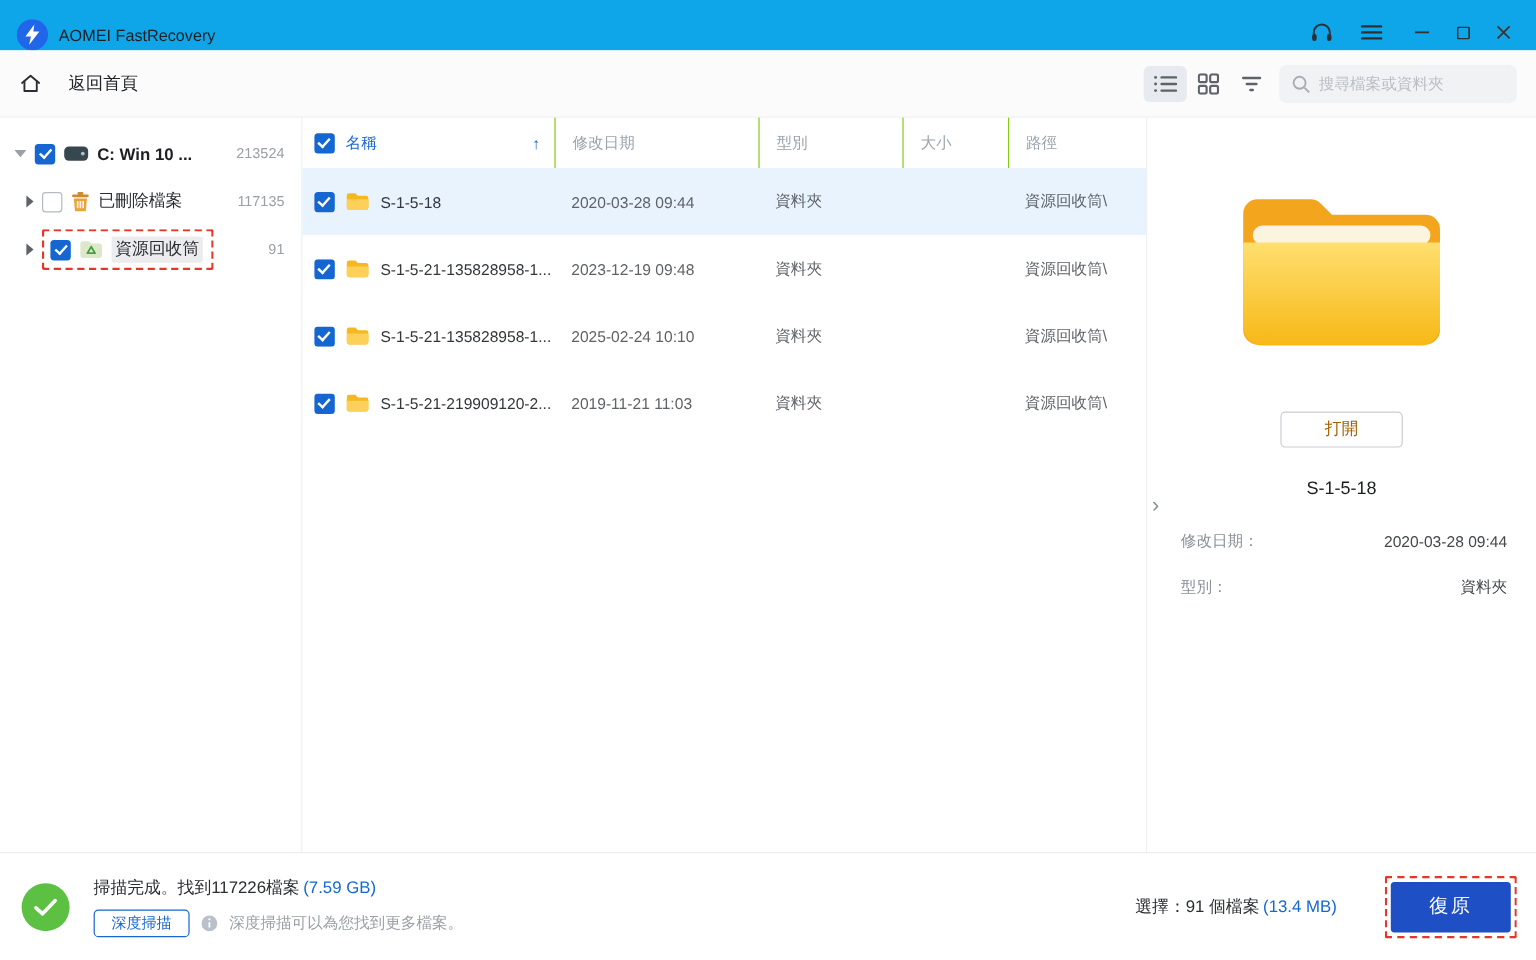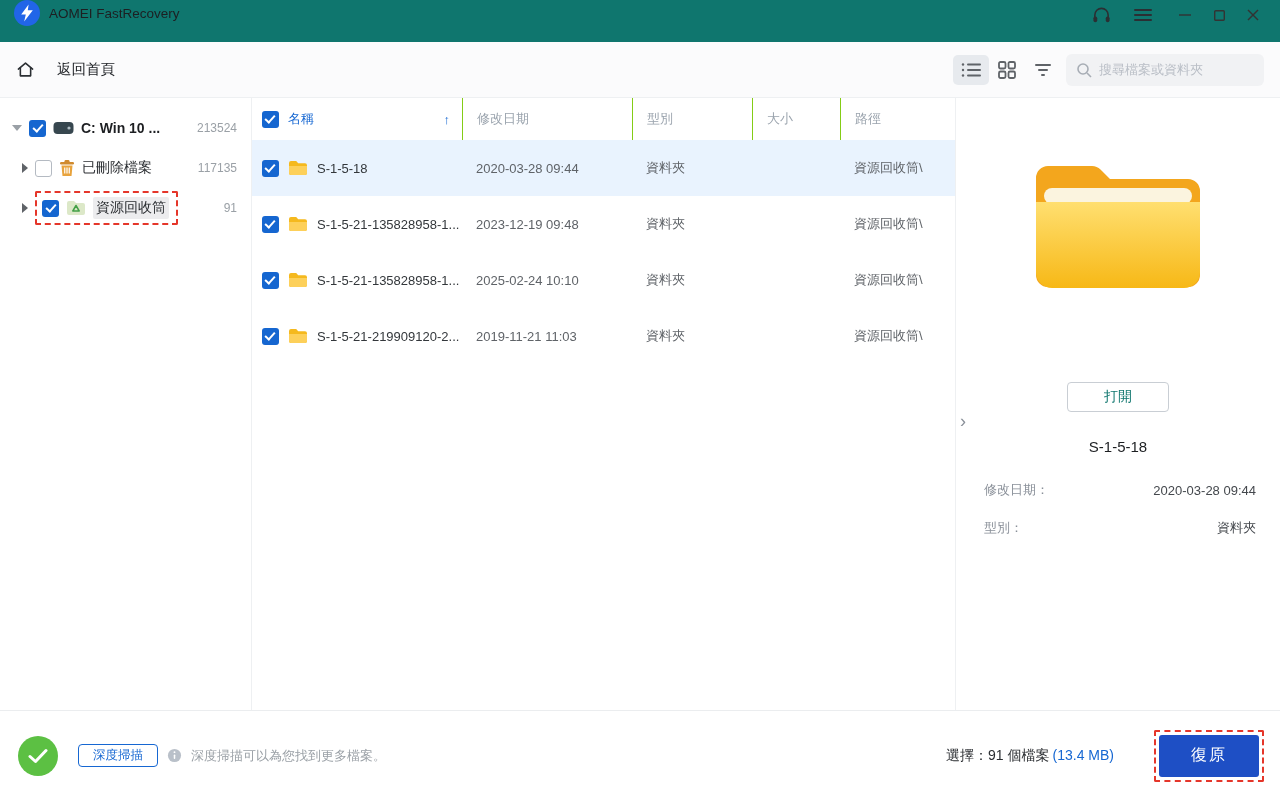--- a/index.html
+++ b/index.html
@@ -1,21 +1,21 @@
 <!DOCTYPE html>
 <html><head>
 <meta charset="utf-8">
 <style>
 *{box-sizing:border-box;margin:0;padding:0}
 html,body{width:1280px;height:800px}
 body{font-family:"Liberation Sans","DejaVu Sans",sans-serif;background:#fff;color:#333;overflow:hidden}
 .window{width:1280px;height:800px;display:flex;flex-direction:column;background:#fff}
 
 
-.titlebar{height:42px;background:#0f766e;display:flex;align-items:flex-start;justify-content:space-between;padding:0 10px 0 14px;flex:none}
+.titlebar{height:42px;background:#0ea5e9;display:flex;align-items:flex-end;justify-content:space-between;padding:0 10px 0 14px;flex:none}
 .title-left{display:flex;align-items:center;gap:9px}
 .app-title{font-size:13.5px;color:#1d1f22;font-weight:500}
 .title-right{display:flex;align-items:center}
 .tb-btn{width:34px;height:30px;display:flex;align-items:center;justify-content:center;cursor:default}
 .tb-btn.wide{margin-left:8px}
 
 
 .toolbar{height:56px;background:#fbfbfc;border-bottom:1px solid #eef0f2;display:flex;align-items:center;padding:0 16px;flex:none}
 .back-home{display:flex;align-items:center;gap:22px}
 .back-home-label{font-size:14.5px;color:#202327;font-weight:500}
@@ -61,21 +61,21 @@
 .list-row.selected{background:#e9f3fe}
 .ccell{display:flex;align-items:center;padding-left:14px;overflow:hidden;white-space:nowrap}
 .ccell.first{padding-left:0;justify-content:center}
 .ccell.name{padding-left:0;gap:9px;color:#33373b}
 .icon16{flex:none;display:flex;align-items:center}
 
 
 .preview{width:325px;flex:none;border-left:1px solid #eef0f2;position:relative;display:flex;flex-direction:column;align-items:center}
 .collapse-btn{position:absolute;left:0;top:312px;width:14px;height:22px;display:flex;align-items:center;justify-content:center;color:#8a9099;font-size:18px;line-height:1}
 .preview-folder{margin-top:56px}
-.open-btn{margin-top:66px;width:102px;height:30px;background:#fff;border:1px solid #c9ced4;border-radius:4px;font-size:14px;color:#0f766e;font-family:inherit}
+.open-btn{margin-top:26px;width:102px;height:30px;background:#fff;border:1px solid #c9ced4;border-radius:4px;font-size:14px;color:#a16207;font-family:inherit}
 .preview-name{margin-top:26px;font-size:15px;color:#1d1f22}
 .preview-fields{margin-top:26px;width:100%;padding:0 24px 0 28px}
 .pfield{display:flex;justify-content:space-between;align-items:center;margin-bottom:20px}
 .plabel{font-size:13px;color:#8a9099}
 .pvalue{font-size:13px;color:#44484d}
 
 
 .statusbar{height:90px;border-top:1px solid #ebedef;display:flex;align-items:center;padding:0 16px;flex:none}
 .check-circle{width:40px;height:40px;border-radius:50%;background:#5cc043;display:flex;align-items:center;justify-content:center;flex:none;margin-left:2px}
 .scan-block{margin-left:20px;display:flex;flex-direction:column;gap:9px}
@@ -357,20 +357,23 @@
     </aside>
   </div>
 
   <div class="statusbar">
     <span class="check-circle">
       <svg width="20" height="16" viewBox="0 0 20 16" fill="none" stroke="#fff" stroke-width="3" stroke-linecap="round" stroke-linejoin="round">
           <path d="M2 8.5 L7.5 13.5 L18 2.5"></path>
         </svg>
     </span>
     <div class="scan-block">
+      <div class="scan-line1">
+        <span>掃描完成。找到117226檔案</span><span class="blue">(7.59 GB)</span>
+      </div>
       <div class="scan-line2">
         <button class="deep-scan-btn">深度掃描</button>
         <span class="icon16">
           <svg width="15" height="15" viewBox="0 0 16 16">
               <circle cx="8" cy="8" r="7" fill="#b9c0c9"></circle>
               <rect x="7.2" y="6.8" width="1.6" height="5" rx="0.8" fill="#fff"></rect>
               <circle cx="8" cy="4.4" r="1" fill="#fff"></circle>
             </svg>
         </span>
         <span class="hint">深度掃描可以為您找到更多檔案。</span>

